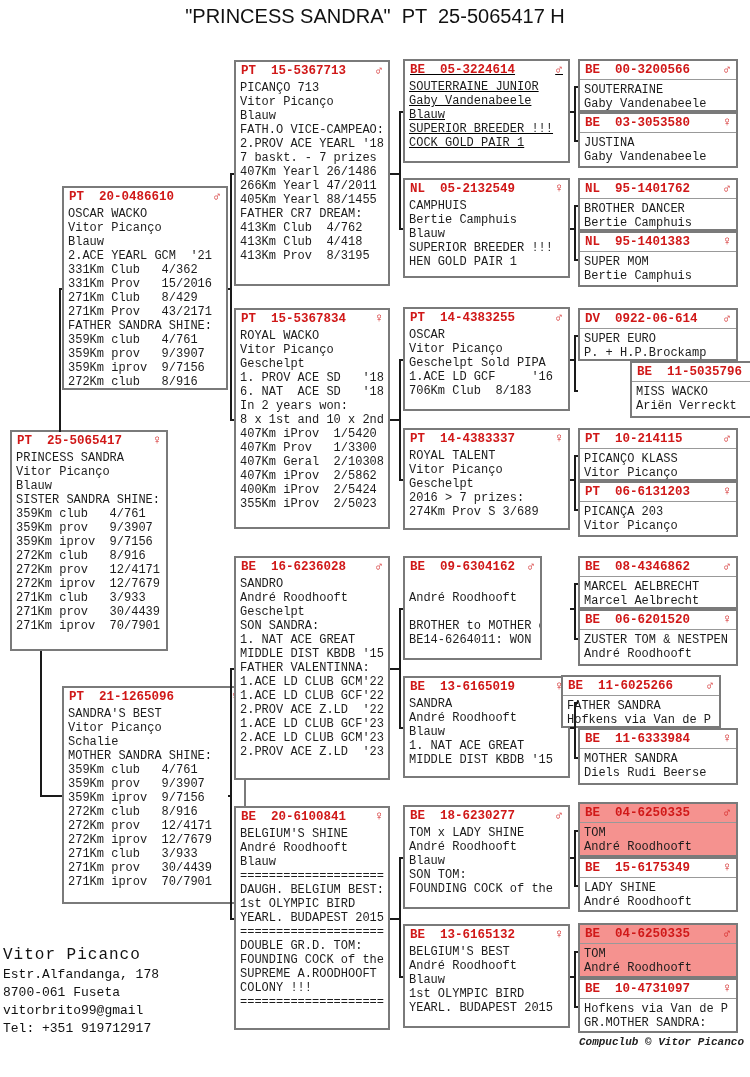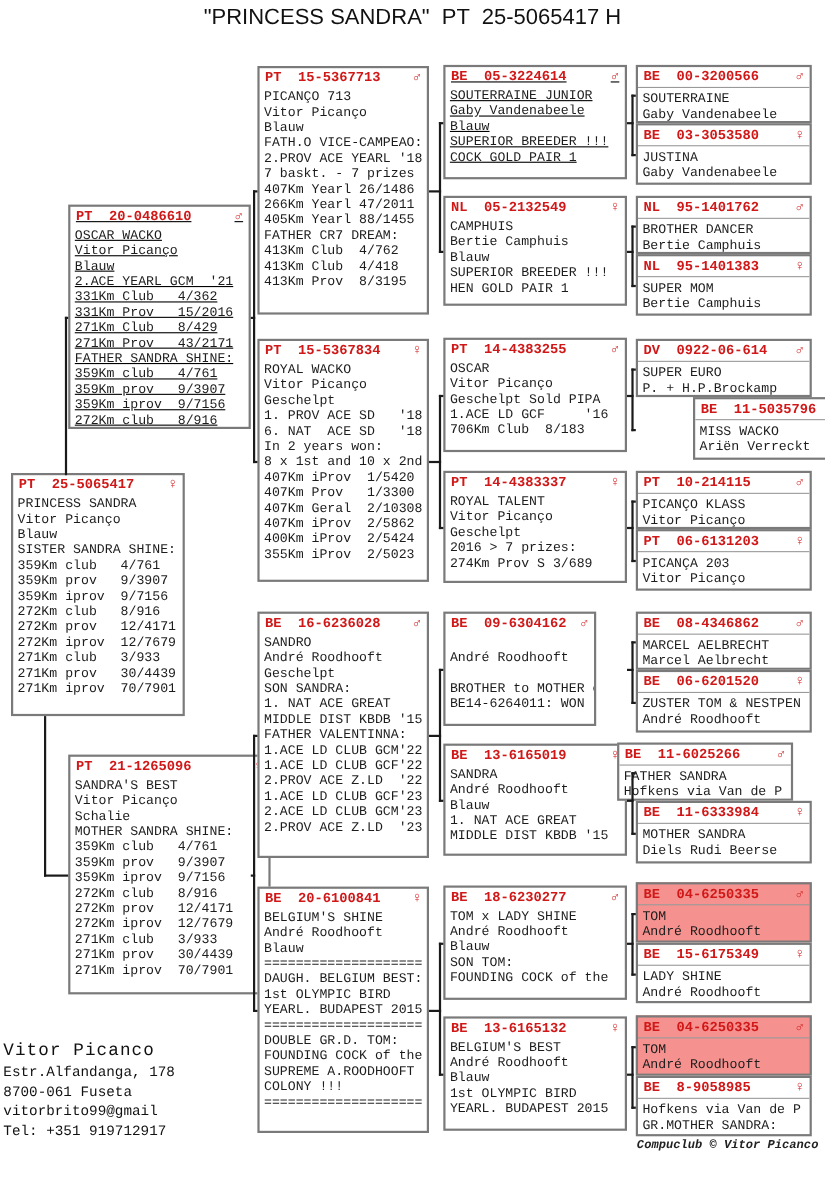--- a/index.html
+++ b/index.html
@@ -52,21 +52,21 @@
         <div class="bline">359Km prov   9/3907</div>
         <div class="bline">359Km iprov  9/7156</div>
         <div class="bline">272Km club   8/916</div>
         <div class="bline">272Km prov   12/4171</div>
         <div class="bline">272Km iprov  12/7679</div>
         <div class="bline">271Km club   3/933</div>
         <div class="bline">271Km prov   30/4439</div>
         <div class="bline">271Km iprov  70/7901</div>
       </div>
     </div>
-    <div class="box" style="left: 62px; top: 186px; width: 166px; height: 204px; text-decoration: underline;">
+    <div class="box" style="left: 62px; top: 186px; width: 166px; height: 204px;">
       <div class="box-header"><span class="ring">PT  20-0486610</span><span class="sex">♂</span></div>
       <div class="box-body">
         <div class="bline">OSCAR WACKO</div>
         <div class="bline">Vitor Picanço</div>
         <div class="bline">Blauw</div>
         <div class="bline">2.ACE YEARL GCM  '21</div>
         <div class="bline">331Km Club   4/362</div>
         <div class="bline">331Km Prov   15/2016</div>
         <div class="bline">271Km Club   8/429</div>
         <div class="bline">271Km Prov   43/2171</div>
@@ -346,21 +346,21 @@
       </div>
     </div>
     <div class="box small highlight" style="left: 578px; top: 923px; width: 160px; height: 55px;">
       <div class="box-header"><span class="ring">BE  04-6250335</span><span class="sex">♂</span></div>
       <div class="box-body">
         <div class="bline">TOM</div>
         <div class="bline">André Roodhooft</div>
       </div>
     </div>
     <div class="box small" style="left: 578px; top: 978px; width: 160px; height: 55px;">
-      <div class="box-header"><span class="ring">BE  8-9058985</span><span class="sex">♀</span></div>
+      <div class="box-header"><span class="ring">BE  10-4731097</span><span class="sex">♀</span></div>
       <div class="box-body">
         <div class="bline">Hofkens via Van de P</div>
         <div class="bline">GR.MOTHER SANDRA:</div>
       </div>
     </div>
     <div class="seg" style="left: 228px; top: 288px; width: 4px; height: 2px;"></div>
     <div class="seg" style="left: 230px; top: 173px; width: 2px; height: 248px;"></div>
     <div class="seg" style="left: 230px; top: 173px; width: 4px; height: 2px;"></div>
     <div class="seg" style="left: 230px; top: 419px; width: 4px; height: 2px;"></div>
     <div class="seg" style="left: 228px; top: 795px; width: 4px; height: 2px;"></div>

